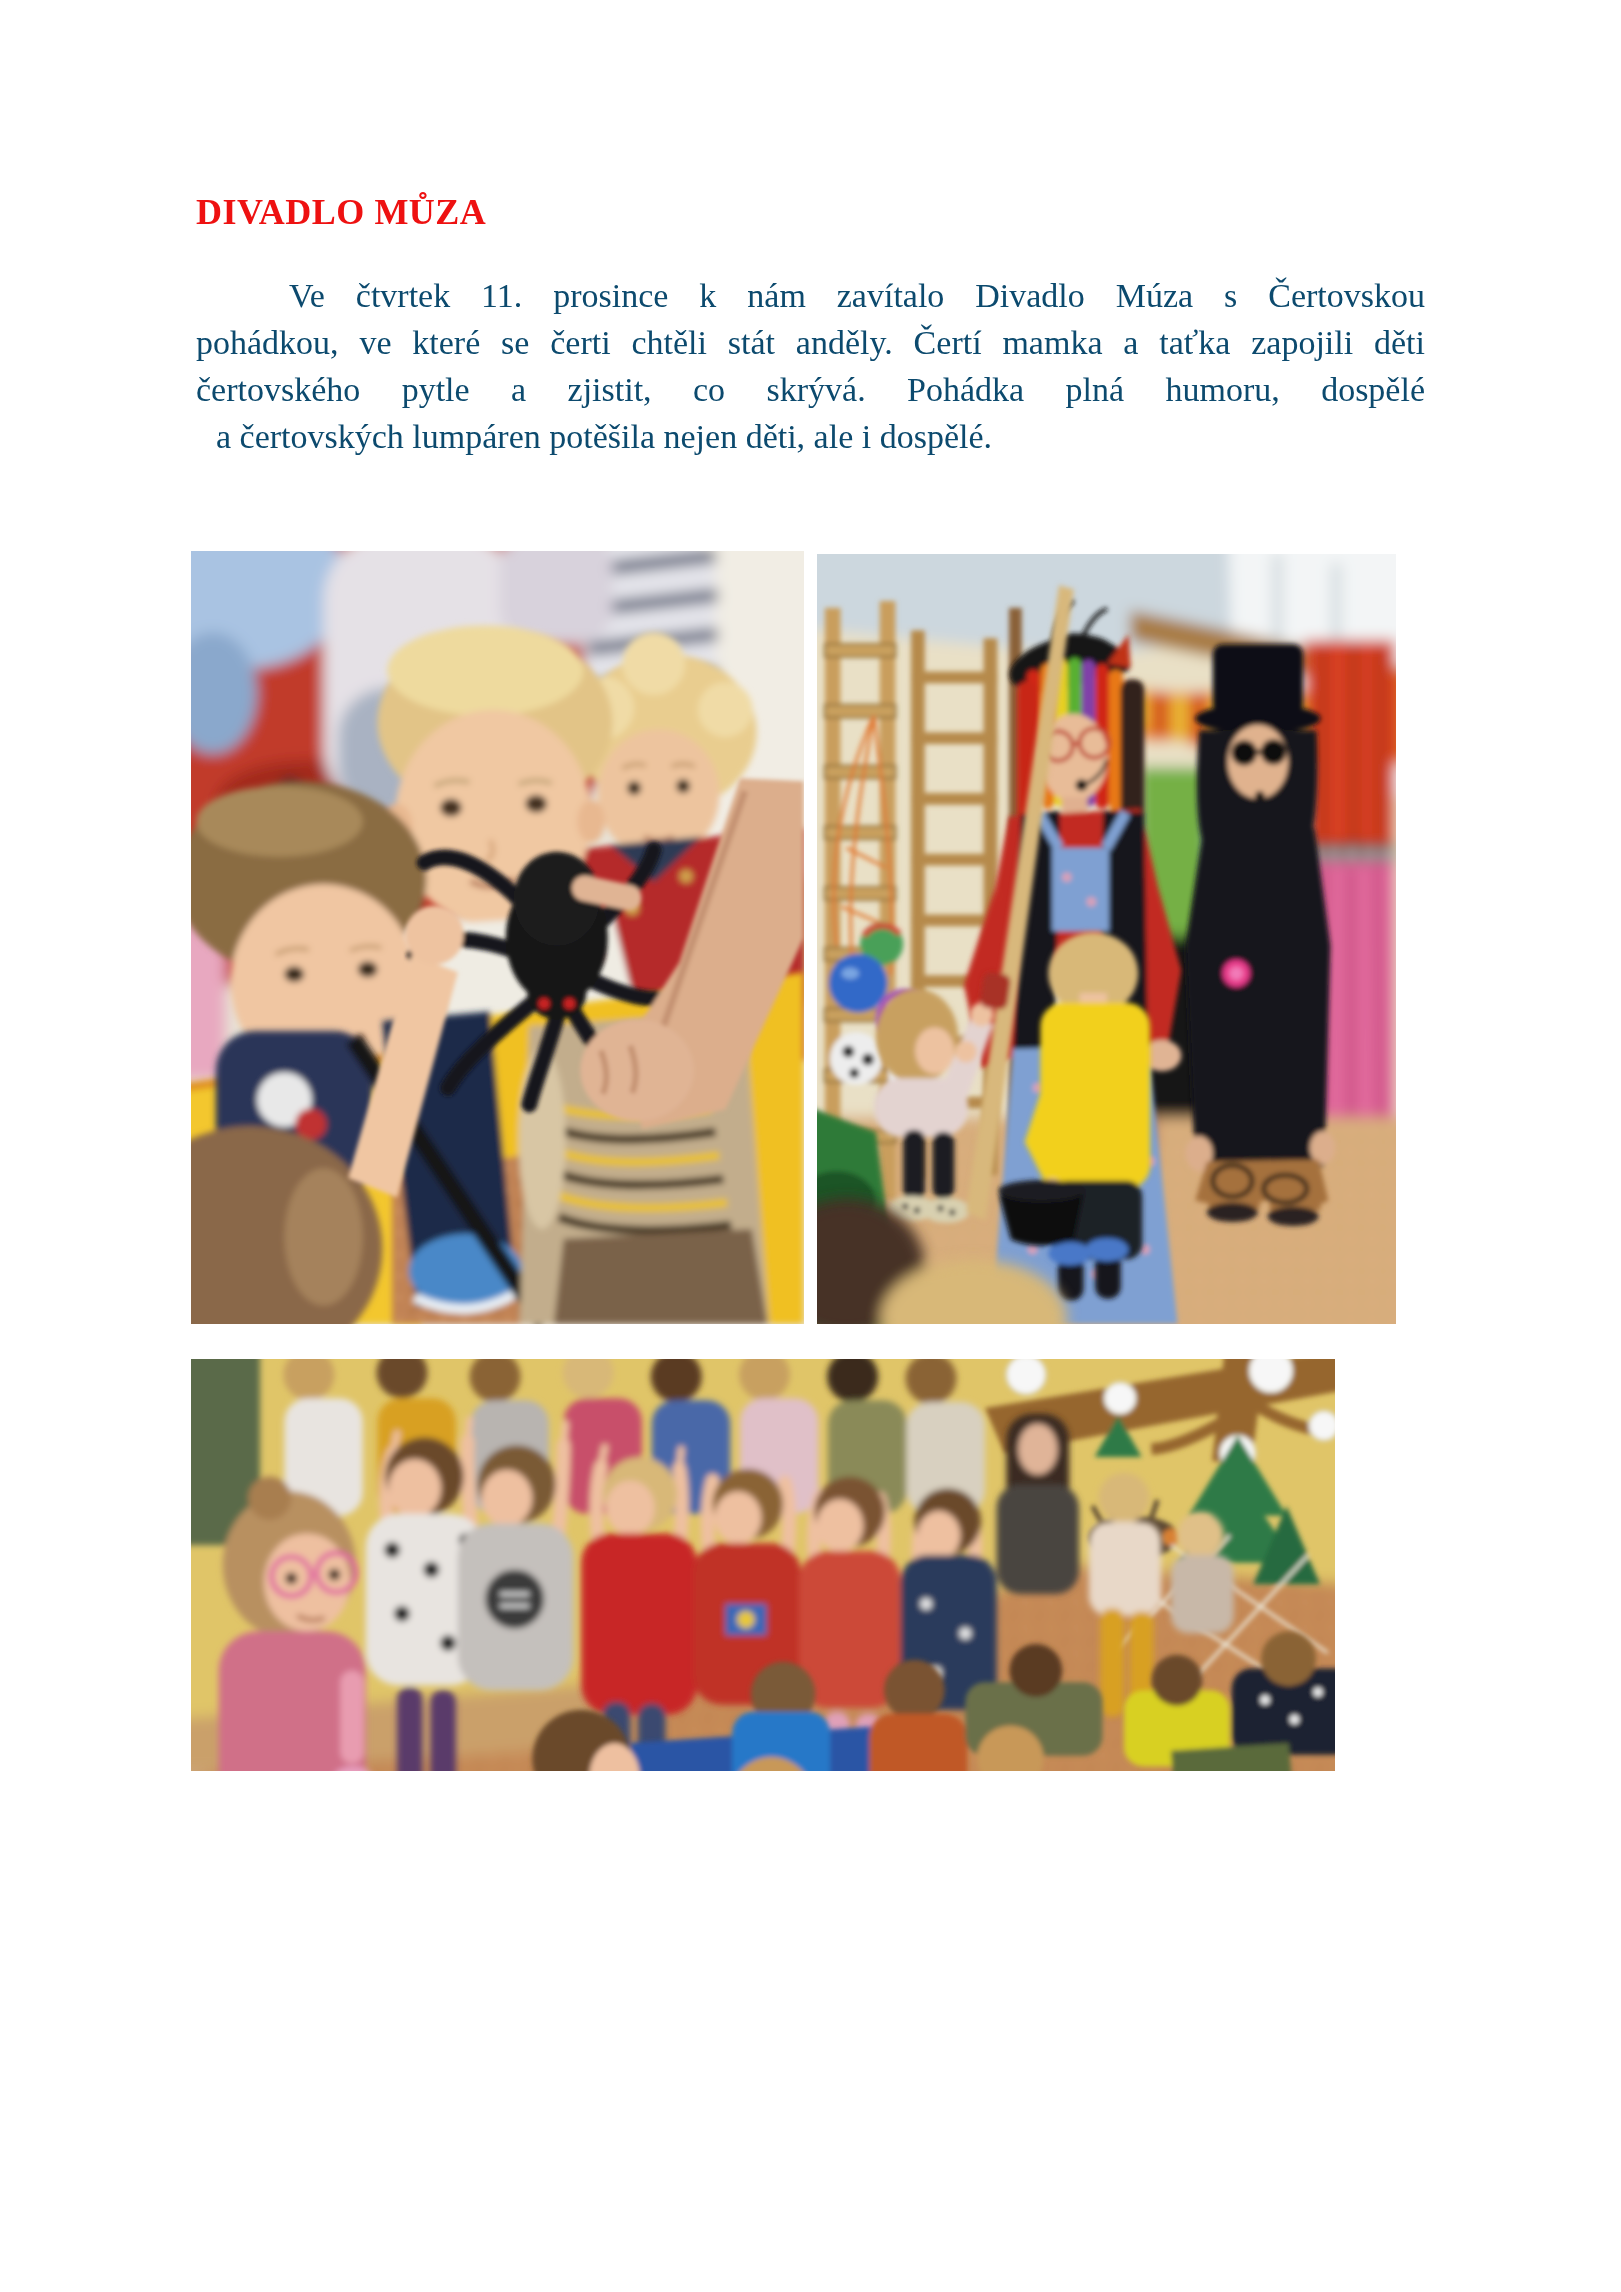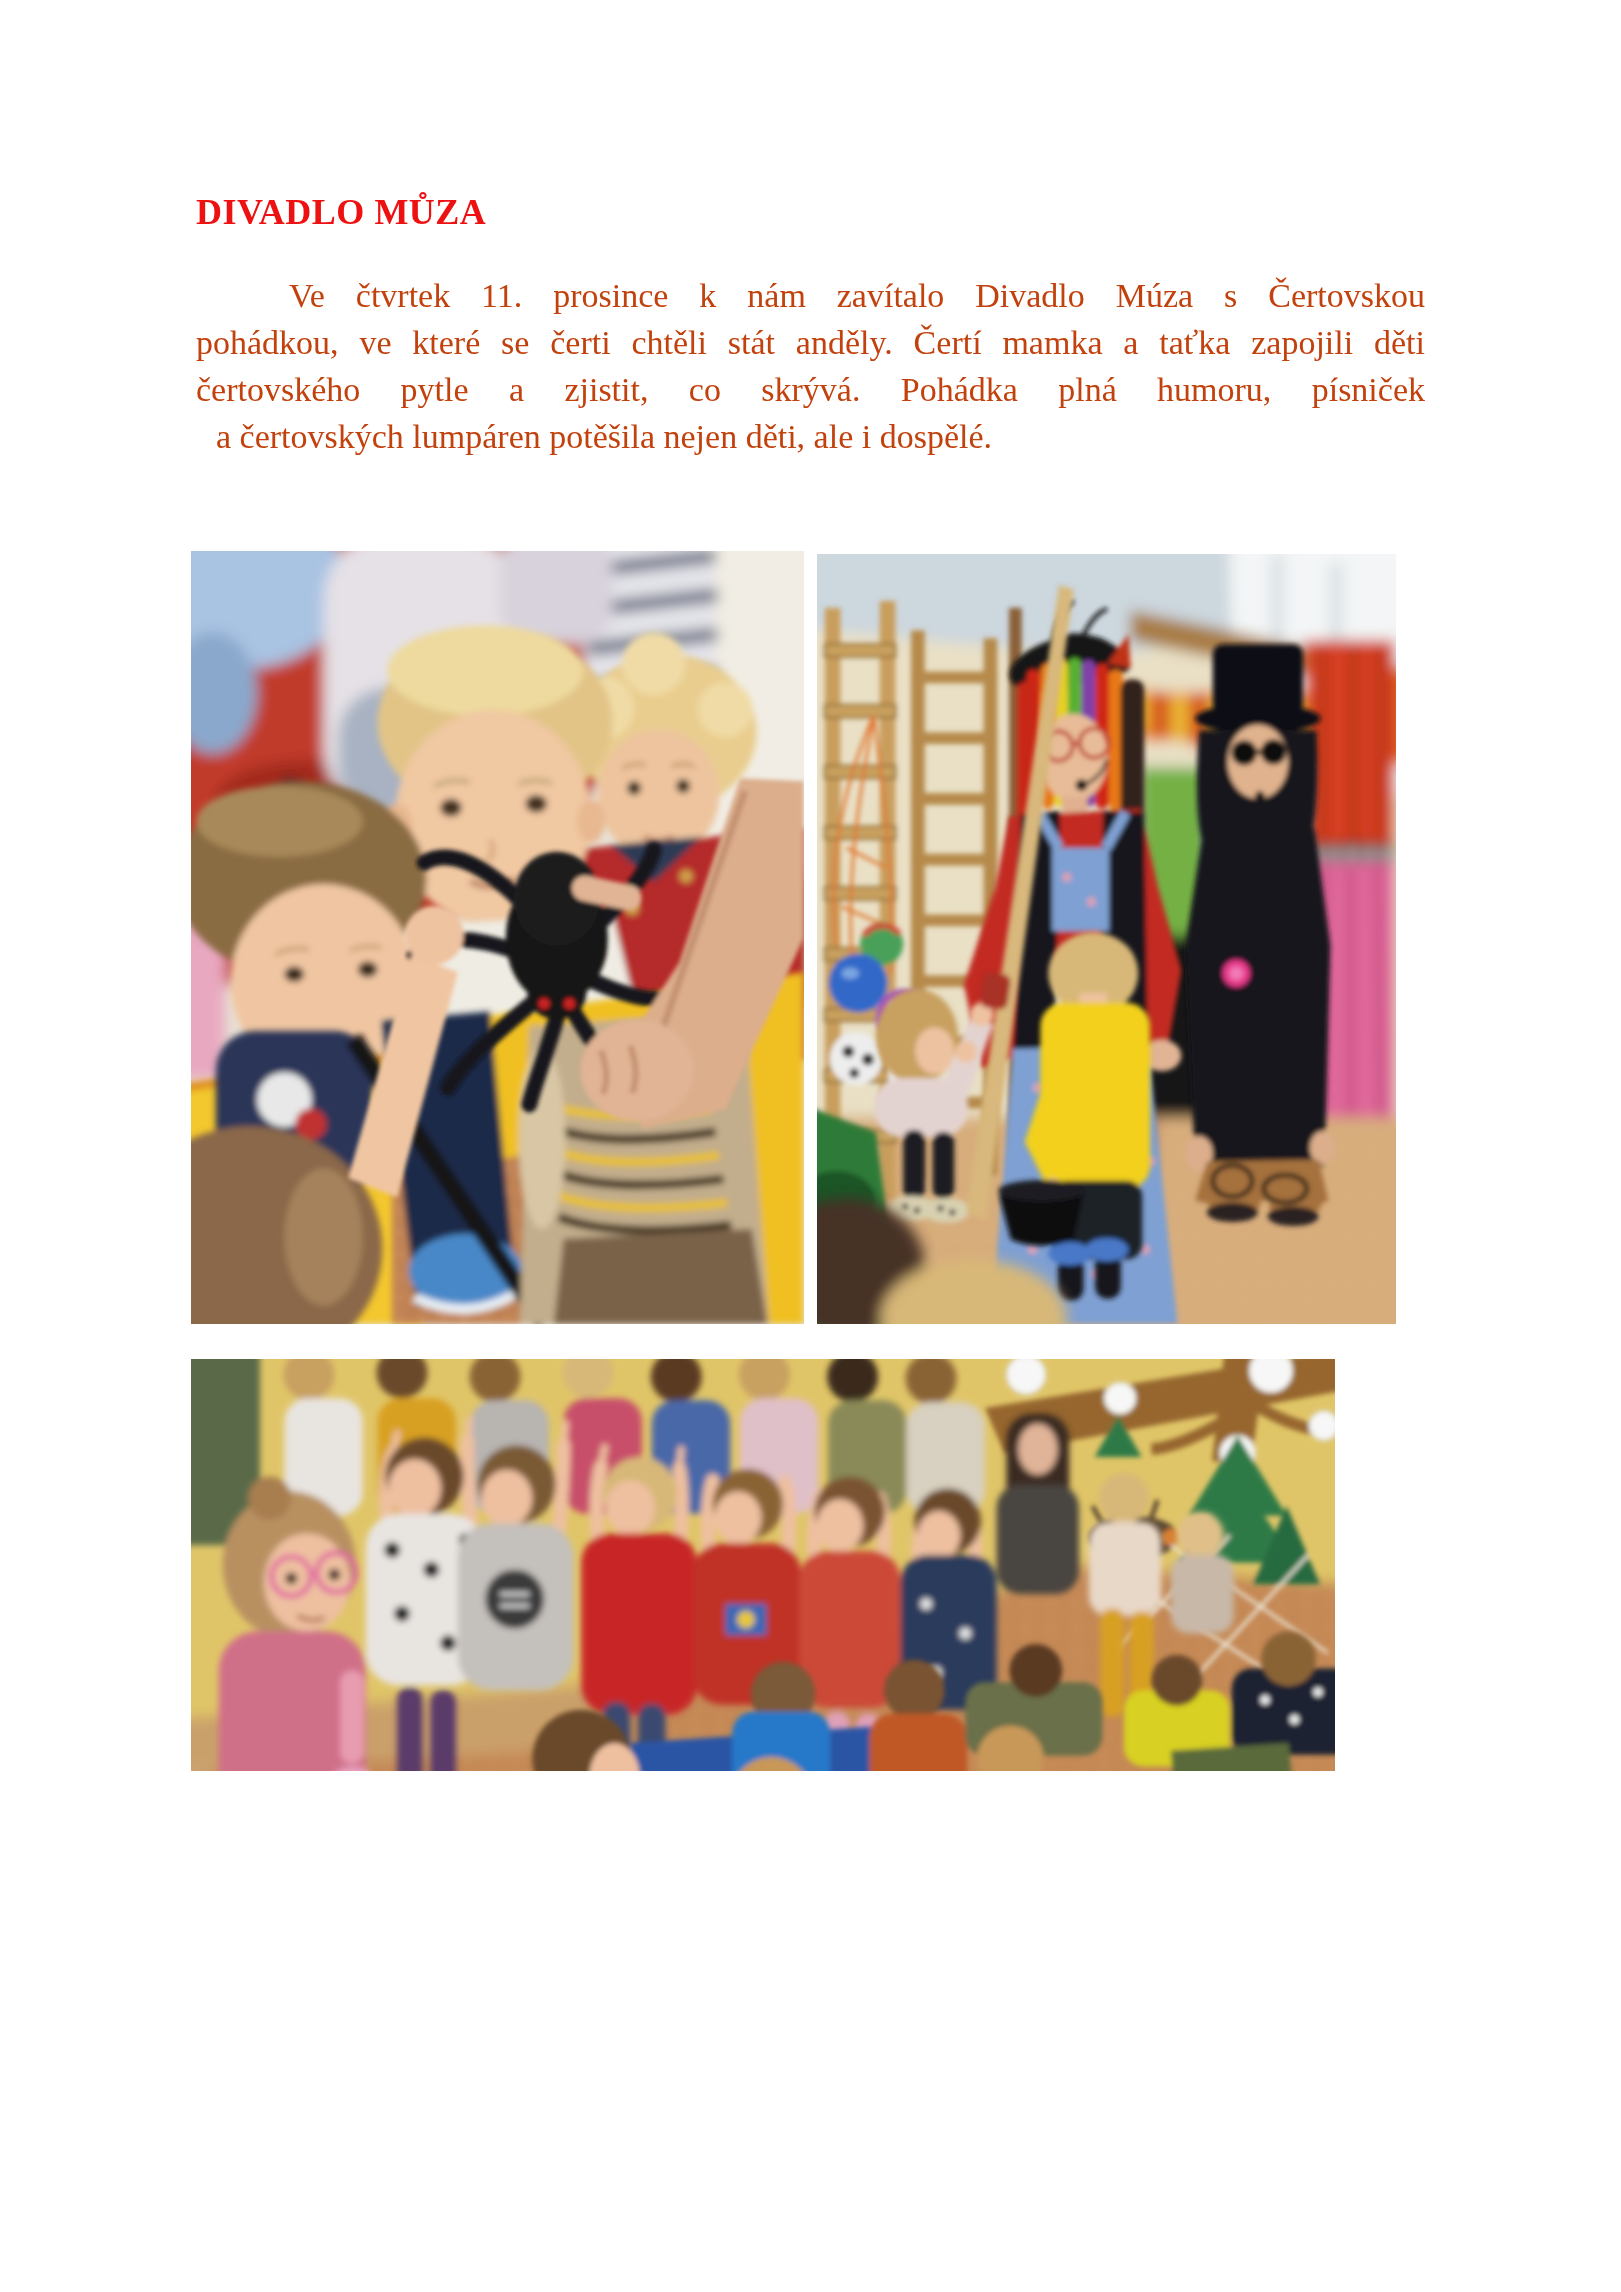--- a/index.html
+++ b/index.html
@@ -7,42 +7,42 @@
     position:relative;width:1621px;height:1771px;background:#ffffff;overflow:hidden;
     font-family:"Liberation Serif", serif;
   }
   .doc-title{
     position:absolute;left:196px;top:193px;margin:0;
     font-size:36px;font-weight:bold;line-height:1.1;letter-spacing:0.5px;
     color:#ee1111;white-space:nowrap;
   }
   .para{
     position:absolute;left:196px;top:272px;width:1229px;
-    font-size:34px;line-height:47px;color:#c2410c;
+    font-size:34px;line-height:47px;color:#0c4a6e;
   }
   .pline{text-align:justify;text-align-last:justify;}
   .pline.first{text-indent:93px;}
   .pline.last{text-align-last:auto;margin-left:20px;}
   figure.photo{position:absolute;margin:0;overflow:hidden;background:#d8d0c0;}
   figure.photo svg{display:block;width:100%;height:100%;}
   .photo-a{left:191px;top:551px;width:613px;height:773px;}
   .photo-b{left:817px;top:554px;width:579px;height:770px;}
   .photo-c{left:191px;top:1359px;width:1144px;height:723px;}
 </style>
 </head>
 <body>
 
 <div class="page">
 
   <h1 class="doc-title" style="color: rgb(238, 17, 17);">DIVADLO MŮZA</h1>
 
   <div class="para">
     <div class="pline first">Ve čtvrtek 11. prosince k nám zavítalo Divadlo Múza s Čertovskou</div>
     <div class="pline">pohádkou, ve které se čerti chtěli stát anděly. Čertí mamka a taťka zapojili děti</div>
-    <div class="pline">čertovského pytle a zjistit, co skrývá. Pohádka plná humoru, písniček</div>
+    <div class="pline">čertovského pytle a zjistit, co skrývá. Pohádka plná humoru, dospělé</div>
     <div class="pline last">a čertovských lumpáren potěšila nejen děti, ale i dospělé.</div>
   </div>
 
   <figure class="photo photo-a">
     <svg viewBox="0 0 625 789">
       <defs>
         <filter id="fa5" x="-30%" y="-30%" width="160%" height="160%">
             <feGaussianBlur stdDeviation="7"></feGaussianBlur>
           </filter>
         <filter id="fa3" x="-30%" y="-30%" width="160%" height="160%">

